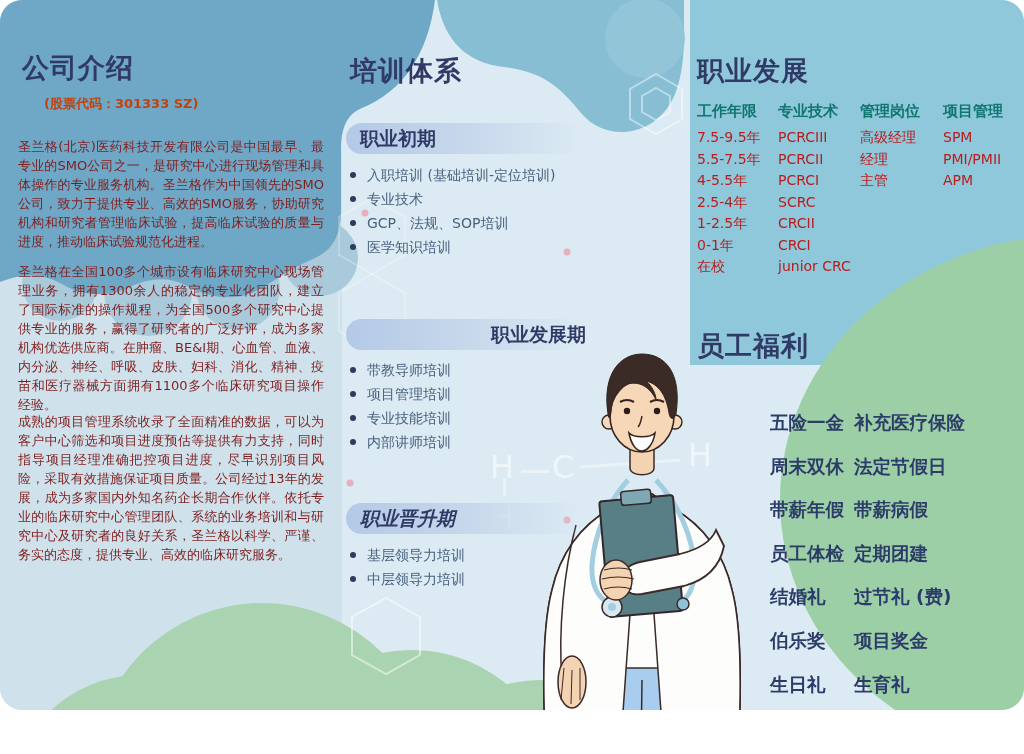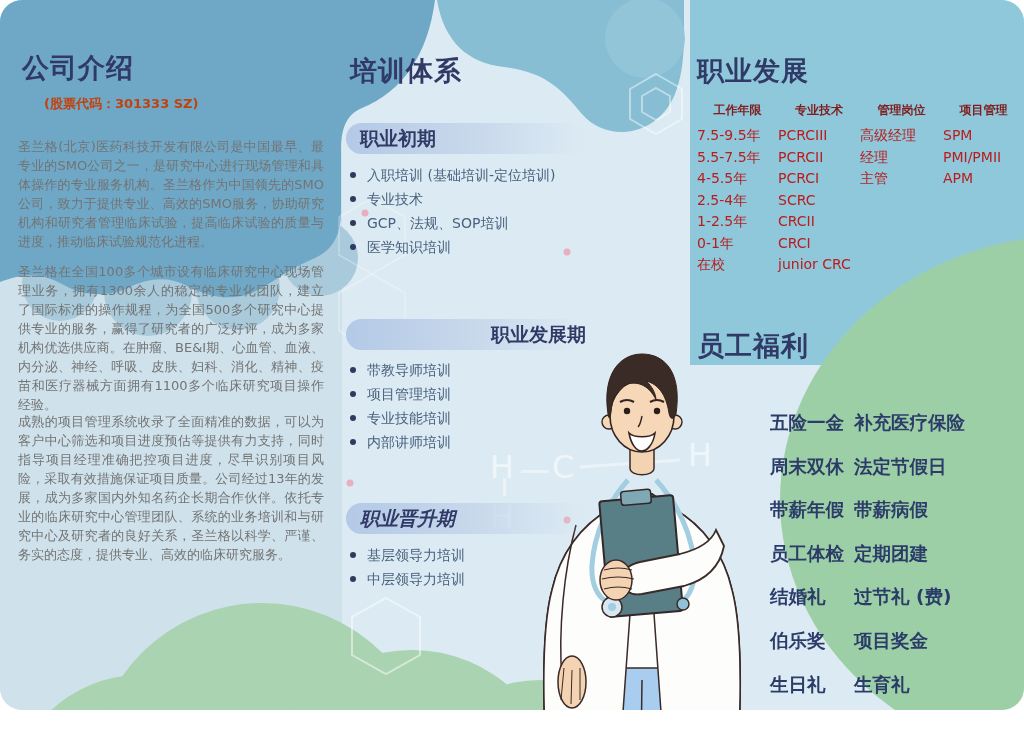--- a/index.html
+++ b/index.html
@@ -14,37 +14,37 @@
 
   .h-title { position:absolute; font-size:27px; font-weight:bold; color:#313a66; letter-spacing:1px; white-space:nowrap; }
   #company-title  { left:22px;  top:50px; }
   #training-title { left:350px; top:53px; }
   #career-title   { left:697px; top:53px; }
   #benefits-title { left:697px; top:328px; }
 
   .stock-code { position:absolute; left:20px; top:95px; font-size:13px; font-weight:bold; color:#c2410c;margin-left:24px; }
 
   .para { position:absolute; left:18px; width:306px; font-size:13px; line-height:19px;
-          color:#737373; text-align:justify; }
+          color:#7f1d1d; text-align:justify; }
   #para-1 { top:124px; } #para-2 { top:249px; } #para-3 { top:399px; }
 
   .pill { position:absolute; left:346px; width:240px; height:31px; border-radius:16px;
           background:linear-gradient(90deg,#b3c9e6 0%,#c9d9ec 55%,rgba(221,235,244,0) 100%);
           font-size:19px; font-weight:bold; color:#313a66; line-height:31px; padding-left:14px; box-sizing:border-box; }
   #pill-0 { top:123px; } #pill-1 { top:319px;text-align:right; } #pill-2 { top:503px;font-style:italic; }
 
   ul.bullets { position:absolute; left:350px; margin:0; padding:0; list-style:none; }
   #bullets-0 { top:163px; } #bullets-1 { top:358px; } #bullets-2 { top:543px; }
   ul.bullets li { height:24px; line-height:24px; font-size:14px; color:#49617f; white-space:nowrap; }
   ul.bullets li::before { content:""; display:inline-block; width:6px; height:6px; border-radius:50%;
           background:#2e3a5e; margin-right:11px; vertical-align:2px; }
 
   .career-table { position:absolute; left:697px; top:102px; width:327px; }
   .tgrid { display:grid; grid-template-columns:81px 82px 83px 81px; }
-  .tgrid.head { font-size:12px; font-weight:bold; color:#7f1d1d;text-align:center; }
+  .tgrid.head { font-size:15px; font-weight:bold; color:#0f766e; }
   .tgrid.body { margin-top:6px; font-size:14px; color:#b91c1c; }
   .tgrid.body span { height:21.5px; line-height:21.5px; white-space:nowrap; }
 
   .benefits-list { position:absolute; left:770px; top:413px; }
   .brow { margin-bottom:24.6px; font-size:18.5px; font-weight:bold; color:#2c3c69; line-height:19px; white-space:nowrap; }
   .brow .b1 { display:inline-block; width:84px; }
 
   .chem { position:absolute; color:rgba(255,255,255,0.55); font-size:32px; }
   .bond { position:absolute; background:rgba(255,255,255,0.4); }
 

